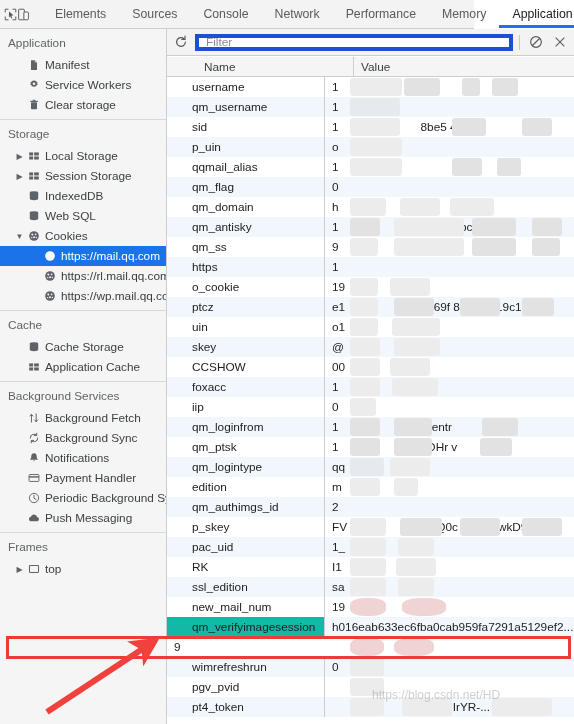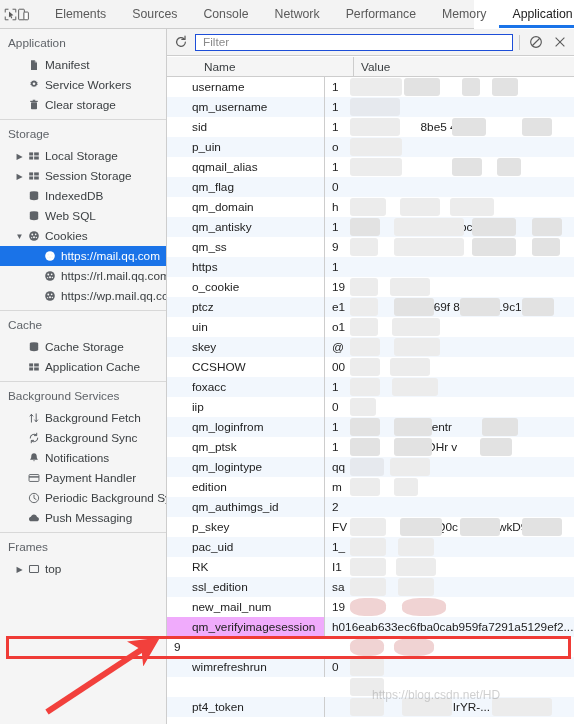--- a/index.html
+++ b/index.html
@@ -68,21 +68,21 @@
   .ptoolbar{
     height:27px;display:flex;align-items:center;
     background:#f3f3f3;border-bottom:1px solid #cdcdcd;box-sizing:border-box;
     padding:0 2px;
   }
   .tb-btn{
     width:24px;height:24px;display:flex;align-items:center;justify-content:center;
     color:#5a5a5a;flex:0 0 auto;
   }
   .filter-box{
-    flex:1;height:17px;background:#fff;border:1px solid #1d4ed8;
+    flex:1;height:17px;background:#fff;border:4px solid #1d4ed8;
     display:flex;align-items:center;padding:0 5px;box-sizing:border-box;margin:0 2px;
   }
   .filter-box input{
     border:0;outline:0;width:100%;font-family:"Liberation Sans",sans-serif;
     font-size:11.8px;color:#333;background:transparent;
   }
   .filter-box input::placeholder{color:#8a8a8a;}
   .tb-vsep{width:1px;height:15px;background:#c9c9c9;margin:0 4px;flex:0 0 1px;}
 
   
@@ -102,21 +102,21 @@
   .grow.even{background:#f2f7fd;}
   .grow .c1{
     width:158px;flex:0 0 158px;padding-left:25px;box-sizing:border-box;
     border-right:1px solid #cdcdcd;height:20px;line-height:20px;
     white-space:nowrap;overflow:hidden;
   }
   .grow .c2{
     flex:1;padding-left:7px;box-sizing:border-box;height:20px;line-height:20px;
     white-space:nowrap;overflow:hidden;position:relative;
   }
-  .grow.highlight .c1{background:#f0abfc;}
+  .grow.highlight .c1{background:#14b8a6;}
 
   
   .blob{position:absolute;background:#e2e2e2;border-radius:3px;pointer-events:none;}
   .blob.soft{background:#ececec;}
   .blob.pink{background:#f0d3d3;border-radius:40%;}
   .blob.bl{background:#e6e9ee;}
 
   
   .hl-box{
     position:absolute;left:6px;right:3px;height:23px;
@@ -572,20 +572,21 @@
             <div class="c2"><span>h016eab633ec6fba0cab959fa7291a5129ef2...</span></div>
           </div>
           <div class="grow odd">
             <div class="c2"><span>9</span></div>
           </div>
           <div class="grow even">
             <div class="c1">wimrefreshrun</div>
             <div class="c2"><span>0</span></div>
           </div>
           <div class="grow odd">
+            <div class="c1">pgv_pvid</div>
             <div class="c2"><span></span></div>
           </div>
           <div class="grow even">
             <div class="c1">pt4_token</div>
             <div class="c2"><span></span><span style="margin-left: 82px; letter-spacing: 0px;">JSu*Kj          IrYR-...</span></div>
           </div>
         </div>
     </div>
 
   <div class="blob soft" style="left: 183px; top: 49px; width: 52px; height: 18px;"></div>

